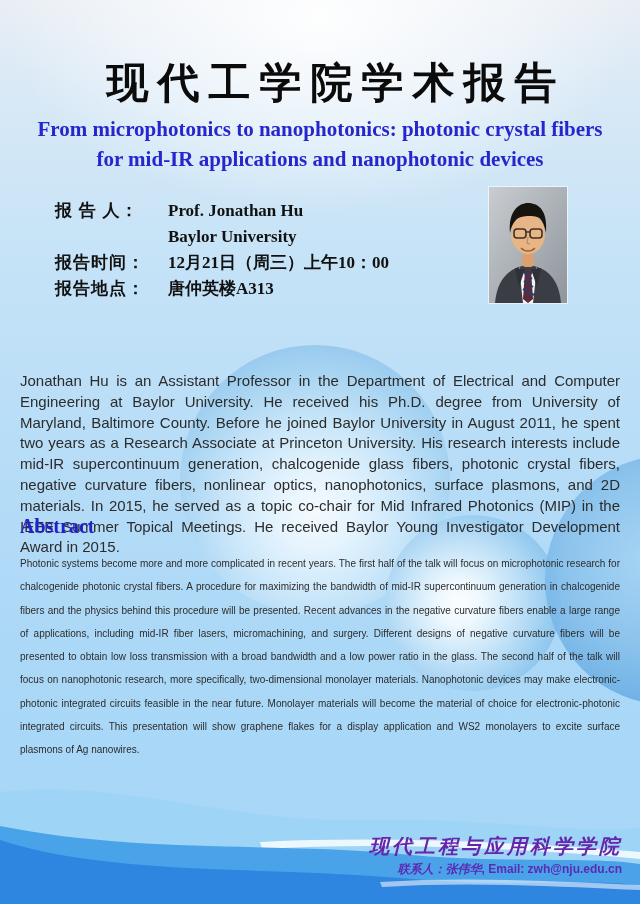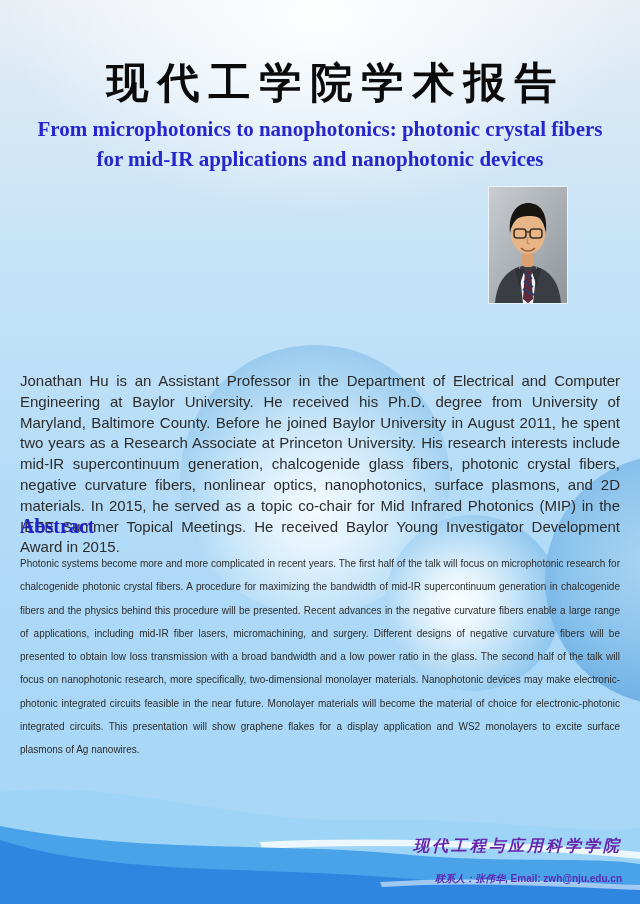--- a/index.html
+++ b/index.html
@@ -51,43 +51,61 @@
   .section-heading-en{
     position:absolute;left:20px;top:515px;z-index:3;margin:0;
     font-family:"Liberation Serif",serif;font-size:20px;font-weight:bold;color:#2222cc;
   }
   .abstract-text{
     position:absolute;left:20px;top:542px;width:600px;z-index:3;
     font-size:10px;line-height:23.3px;color:#2c2c2c;text-align:justify;
   }
   .footer{position:absolute;right:18px;top:834px;width:420px;text-align:right;z-index:4;}
   .footer-dept{
-    font-family:"DejaVu Serif",cursive;font-weight:bold;font-size:16px;line-height:24px;
+    font-family:"DejaVu Serif",cursive;font-weight:bold;font-size:20px;line-height:24px;
     letter-spacing:3px;color:#6625ab;font-style:italic;
   }
-  .footer-contact{margin-top:12px;font-size:10px;line-height:18px;color:#5b2bb4;font-weight:bold;}
+  .footer-contact{margin-top:2px;font-size:12px;line-height:18px;color:#5b2bb4;font-weight:bold;}
   .footer-contact .script{font-family:"DejaVu Serif",cursive;font-style:italic;}
 </style>
 </head>
 <body>
 
 <div class="poster">
 
   <div class="bg-glow"></div>
   <div class="bubble b1"></div>
   <div class="bubble b2"></div>
   <div class="bubble b3"></div>
 
   <h1 class="title-cn">现代工学院学术报告</h1>
 
   <div class="title-en">
     <div>From microphotonics to nanophotonics: photonic crystal fibers</div>
     <div>for mid-IR applications and nanophotonic devices</div>
   </div>
 
+  <div class="info-block">
+    <div class="info-row">
+      <span class="info-label">报 告 人：</span>
+      <span class="info-value">Prof. Jonathan Hu</span>
+    </div>
+    <div class="info-row">
+      <span class="info-label"></span>
+      <span class="info-value">Baylor University</span>
+    </div>
+    <div class="info-row">
+      <span class="info-label">报告时间：</span>
+      <span class="info-value">12月21日（周三）上午10：00</span>
+    </div>
+    <div class="info-row">
+      <span class="info-label">报告地点：</span>
+      <span class="info-value">唐仲英楼A313</span>
+    </div>
+  </div>
 
   <div class="photo">
     <svg width="78" height="116" viewBox="0 0 78 116" xmlns="http://www.w3.org/2000/svg">
       <defs>
         <linearGradient id="pbg" x1="0" y1="0" x2="1" y2="1">
           <stop offset="0" stop-color="#c9cdd2"></stop>
             <stop offset="1" stop-color="#8f959b"></stop>
         </linearGradient>
       </defs>
       <rect width="78" height="116" fill="url(#pbg)"></rect>

